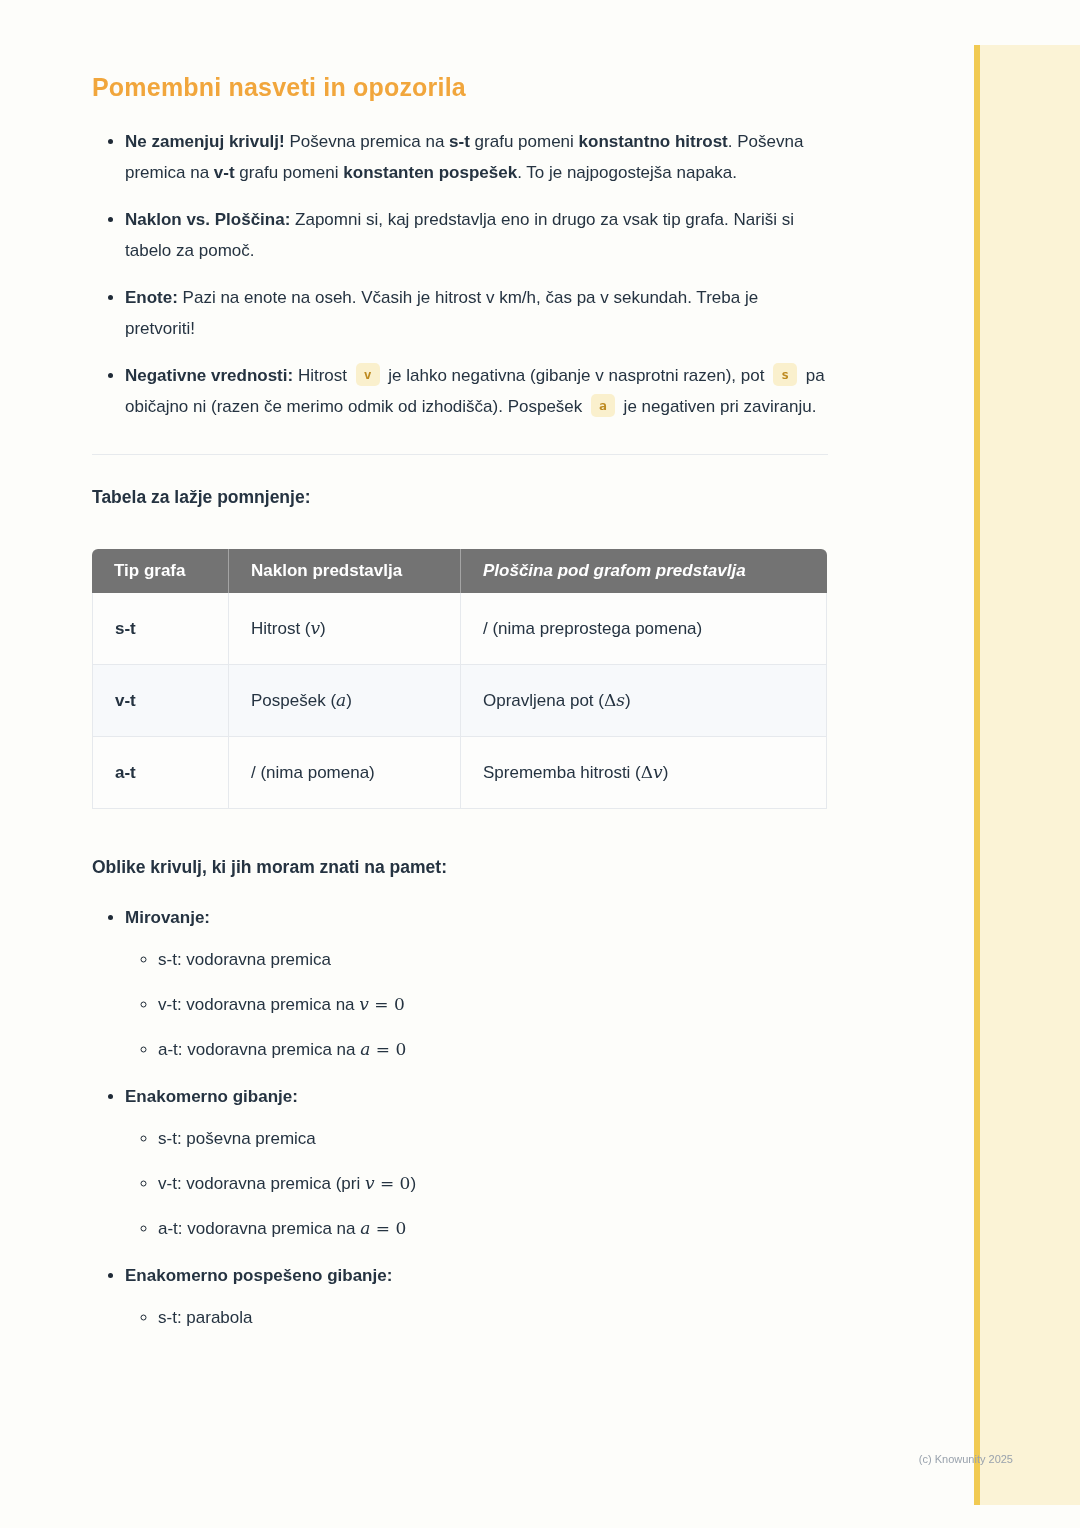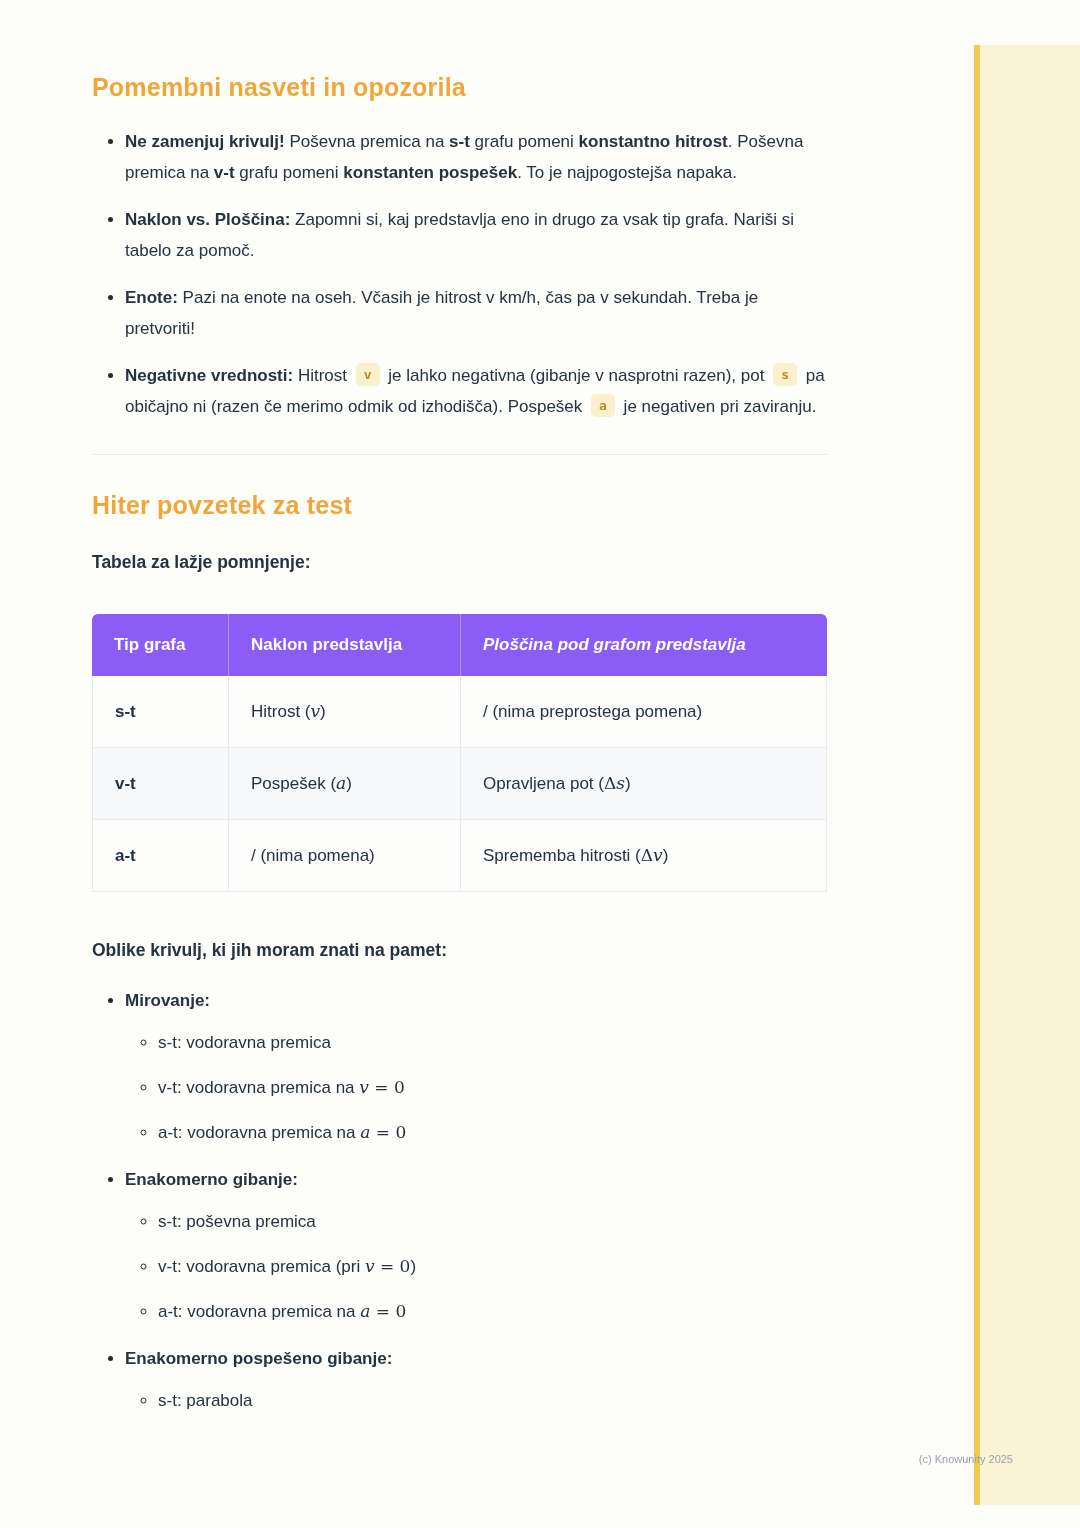--- a/index.html
+++ b/index.html
@@ -54,22 +54,22 @@
   .intro { font-size: 17.5px; line-height: 24px; }
   .table-intro { margin-top: 30px; }
   .shapes-intro { margin-top: 46px; }
 
   table.summary {
     border-collapse: separate; border-spacing: 0;
     width: 735px; margin-top: 40px; font-size: 17px;
   }
   col.c1 { width: 136px; } col.c2 { width: 232px; } col.c3 { width: 367px; }
   table.summary thead th {
-    background: #8b5cf6; color: #FFFFFF; font-weight: 700;
-    text-align: left; padding: 21px 22px; font-size: 17px;
+    background: #737373; color: #FFFFFF; font-weight: 700;
+    text-align: left; padding: 12px 22px; font-size: 17px;
   }
   table.summary thead th + th { border-left: 1px solid rgba(255,255,255,0.35); }
   table.summary thead th:first-child { border-top-left-radius: 6px; }
   table.summary thead th:last-child { border-top-right-radius: 6px; font-style: italic; }
   table.summary tbody td {
     padding: 25px 22px; background: #FDFDFC;
     border-bottom: 1px solid #E6E9ED;
     border-left: 1px solid #E6E9ED;
   }
   table.summary tbody td:last-child { border-right: 1px solid #E6E9ED; }
@@ -101,21 +101,20 @@
 
   <ul class="tips">
     <li><span class="b">Ne zamenjuj krivulj!</span><span> Poševna premica na </span><span class="b">s-t</span><span> grafu pomeni </span><span class="b">konstantno hitrost</span><span>. Poševna premica na </span><span class="b">v-t</span><span> grafu pomeni </span><span class="b">konstanten pospešek</span><span>. To je najpogostejša napaka.</span></li>
     <li><span class="b">Naklon vs. Ploščina:</span><span> Zapomni si, kaj predstavlja eno in drugo za vsak tip grafa. Nariši si tabelo za pomoč.</span></li>
     <li><span class="b">Enote:</span><span> Pazi na enote na oseh. Včasih je hitrost v km/h, čas pa v sekundah. Treba je pretvoriti!</span></li>
     <li><span class="b">Negativne vrednosti:</span><span> Hitrost </span><span class="badge">v</span><span> je lahko negativna (gibanje v nasprotni razen), pot </span><span class="badge">s</span><span> pa običajno ni (razen če merimo odmik od izhodišča). Pospešek </span><span class="badge">a</span><span> je negativen pri zaviranju.</span></li>
   </ul>
 
   <hr class="divider">
 
-  <h1 class="h-summary">Hiter povzetek za test</h1>
 
   <p class="intro table-intro"><span class="b">Tabela za lažje pomnjenje:</span></p>
 
   <table class="summary">
     <colgroup>
         <col class="c1">
         <col class="c2">
         <col class="c3">
       </colgroup>
     <thead>

